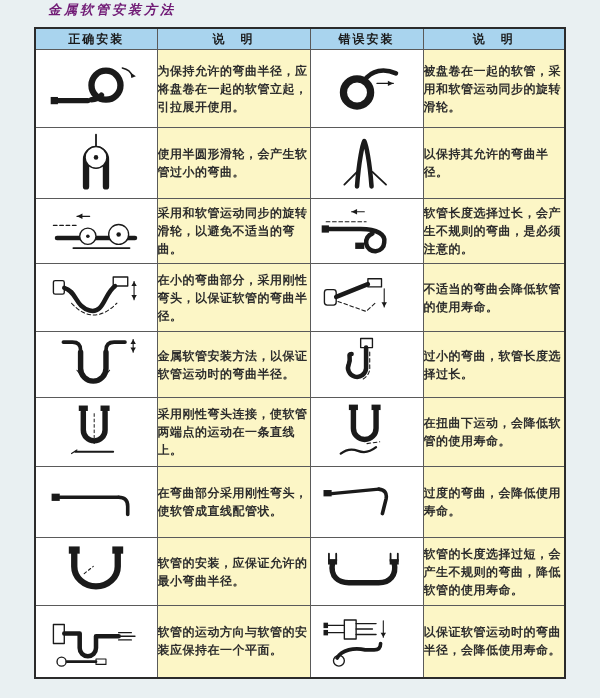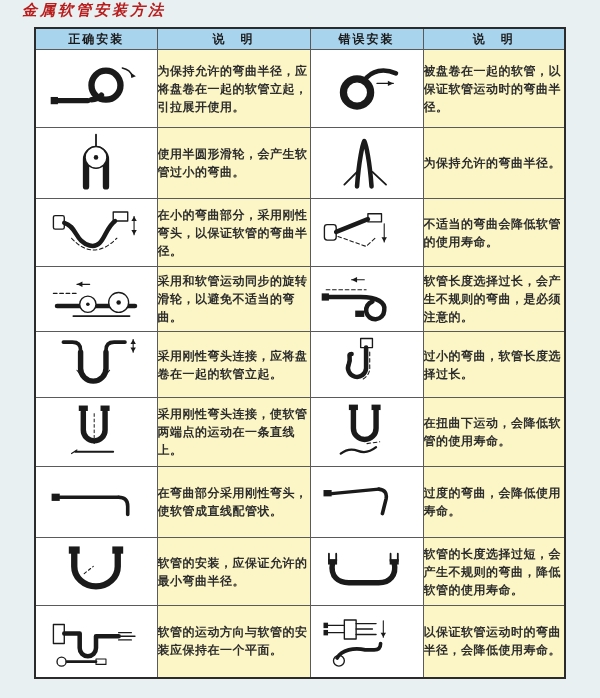--- a/index.html
+++ b/index.html
@@ -3,24 +3,24 @@
 <meta charset="utf-8">
 <style>
   html,body{margin:0;padding:0;}
   body{
     width:600px;height:698px;
     background:#e9f0f2;
     font-family:"Liberation Sans","DejaVu Sans",sans-serif;
     position:relative;
   }
   .page-title{
-    position:absolute;left:22px;top:1px;
+    position:absolute;left:48px;top:1px;
     font-family:"DejaVu Serif","Liberation Serif",serif;
     font-style:italic;font-weight:bold;
-    font-size:15px;letter-spacing:3px;color:#b91c1c;
+    font-size:13px;letter-spacing:3px;color:#701a75;
   }
   table.install{
     position:absolute;left:34px;top:27px;
     width:530px;border-collapse:collapse;
     table-layout:fixed;
     border:2px solid #2b2b2b;
     background:#fff;
   }
   table.install th, table.install td{
     border:1px solid #5a5a5a;
@@ -81,59 +81,37 @@
       <path d="M84 11 q9 2 11 9" stroke-width="1.5"></path>
               <path class="f" d="M94 22 l5 -2 -6 -4 z"></path>
     </svg></span></td>
     <td class="desc">为保持允许的弯曲半径，应将盘卷在一起的软管立起，引拉展开使用。</td>
     <td class="img"><span class="fig"><svg viewBox="0 0 110 64">
       <circle cx="44" cy="38" r="15" stroke-width="8"></circle>
       <path d="M52 25 C60 13 74 11 87 17" stroke-width="5"></path>
       <line x1="66" y1="28" x2="84" y2="28" stroke-width="1.3"></line>
               <path class="f" d="M84 28 l-6 -3 v6 z"></path>
     </svg></span></td>
-    <td class="desc">被盘卷在一起的软管，以保证软管运动时的弯曲半径。</td>
+    <td class="desc">被盘卷在一起的软管，采用和软管运动同步的旋转滑轮。</td>
   </tr>
 
   <tr style="height:71px">
     <td class="img"><span class="fig"><svg viewBox="0 0 110 64">
       <line x1="55" y1="3" x2="55" y2="16" stroke-width="2"></line>
       <path d="M44 60 V30 a11 11 0 0 1 22 0 V60" stroke-width="7"></path>
       <circle class="w" cx="55" cy="28" r="12" stroke-width="1.5"></circle>
       <circle class="f" cx="55" cy="28" r="2.5"></circle>
     </svg></span></td>
     <td class="desc">使用半圆形滑轮，会产生软管过小的弯曲。</td>
     <td class="img"><span class="fig"><svg viewBox="0 0 110 64">
       <path d="M44 60 C46 32 50 14 52 10 C54 14 58 32 60 60" stroke-width="5"></path>
       <line x1="30" y1="58" x2="44" y2="44" stroke-width="2"></line>
       <line x1="76" y1="58" x2="61" y2="44" stroke-width="2"></line>
     </svg></span></td>
-    <td class="desc">为保持允许的弯曲半径。</td>
-  </tr>
-
-  <tr style="height:68px">
-    <td class="img"><span class="fig"><svg viewBox="0 0 110 64">
-      <rect x="8" y="15" width="12" height="15" rx="2" stroke-width="1.5"></rect>
-      <path d="M20 23 C34 27 32 44 48 48 C64 52 64 29 76 21" stroke-width="5"></path>
-      <rect x="74" y="11" width="16" height="10" stroke-width="1.5"></rect>
-      <path d="M28 40 Q52 66 78 40" stroke-width="1.2" stroke-dasharray="4 3"></path>
-      <line x1="97" y1="16" x2="97" y2="36" stroke-width="1.2"></line>
-      <path class="f" d="M97 16 l-3 5 h6 z"></path>
-              <path class="f" d="M97 36 l-3 -5 h6 z"></path>
-    </svg></span></td>
-    <td class="desc">在小的弯曲部分，采用刚性弯头，以保证软管的弯曲半径。</td>
-    <td class="img"><span class="fig"><svg viewBox="0 0 110 64">
-      <rect x="8" y="25" width="13" height="17" rx="3" stroke-width="1.5"></rect>
-      <path d="M21 33 L56 19" stroke-width="5"></path>
-      <rect x="56" y="13" width="15" height="9" stroke-width="1.5"></rect>
-      <path d="M23 38 L54 49 L65 39" stroke-width="1.2" stroke-dasharray="4 3"></path>
-      <line x1="74" y1="24" x2="74" y2="44" stroke-width="1.2"></line>
-              <path class="f" d="M74 44 l-3 -5 h6 z"></path>
-    </svg></span></td>
-    <td class="desc">不适当的弯曲会降低软管的使用寿命。</td>
+    <td class="desc">以保持其允许的弯曲半径。</td>
   </tr>
 
   <tr style="height:65px">
     <td class="img"><span class="fig"><svg viewBox="0 0 110 64">
       <path d="M8 28 H34" stroke-width="1.3" stroke-dasharray="4 3"></path>
       <line x1="34" y1="18" x2="48" y2="18" stroke-width="1.3"></line>
               <path class="f" d="M34 18 l6 -3 v6 z"></path>
       <path d="M12 42 H98" stroke-width="5"></path>
       <path d="M30 53 H92" stroke-width="2"></path>
       <circle class="w" cx="46" cy="40" r="9" stroke-width="1.5"></circle>
@@ -146,31 +124,53 @@
       <path d="M10 24 H54" stroke-width="1.3" stroke-dasharray="4 3"></path>
       <line x1="38" y1="13" x2="52" y2="13" stroke-width="1.3"></line>
               <path class="f" d="M38 13 l6 -3 v6 z"></path>
       <path d="M10 32 H48 C66 32 76 38 74 47 a10 10 0 1 1 -13 -10" stroke-width="5"></path>
       <rect class="f" x="5" y="28" width="8" height="8"></rect>
       <rect class="f" x="42" y="47" width="10" height="7"></rect>
     </svg></span></td>
     <td class="desc">软管长度选择过长，会产生不规则的弯曲，是必须注意的。</td>
   </tr>
 
+  <tr style="height:68px">
+    <td class="img"><span class="fig"><svg viewBox="0 0 110 64">
+      <rect x="8" y="15" width="12" height="15" rx="2" stroke-width="1.5"></rect>
+      <path d="M20 23 C34 27 32 44 48 48 C64 52 64 29 76 21" stroke-width="5"></path>
+      <rect x="74" y="11" width="16" height="10" stroke-width="1.5"></rect>
+      <path d="M28 40 Q52 66 78 40" stroke-width="1.2" stroke-dasharray="4 3"></path>
+      <line x1="97" y1="16" x2="97" y2="36" stroke-width="1.2"></line>
+      <path class="f" d="M97 16 l-3 5 h6 z"></path>
+              <path class="f" d="M97 36 l-3 -5 h6 z"></path>
+    </svg></span></td>
+    <td class="desc">在小的弯曲部分，采用刚性弯头，以保证软管的弯曲半径。</td>
+    <td class="img"><span class="fig"><svg viewBox="0 0 110 64">
+      <rect x="8" y="25" width="13" height="17" rx="3" stroke-width="1.5"></rect>
+      <path d="M21 33 L56 19" stroke-width="5"></path>
+      <rect x="56" y="13" width="15" height="9" stroke-width="1.5"></rect>
+      <path d="M23 38 L54 49 L65 39" stroke-width="1.2" stroke-dasharray="4 3"></path>
+      <line x1="74" y1="24" x2="74" y2="44" stroke-width="1.2"></line>
+              <path class="f" d="M74 44 l-3 -5 h6 z"></path>
+    </svg></span></td>
+    <td class="desc">不适当的弯曲会降低软管的使用寿命。</td>
+  </tr>
+
   <tr style="height:66px">
     <td class="img"><span class="fig"><svg viewBox="0 0 110 64">
       <path d="M38 20 V38 a14 14 0 0 0 28 0 V20" stroke-width="6"></path>
       <path d="M38 18 q0 -9 -9 -9 H19" stroke-width="4"></path>
       <path d="M66 18 q0 -9 9 -9 H87" stroke-width="4"></path>
       <path d="M34 40 Q52 63 70 40" stroke-width="1.2" stroke-dasharray="4 3"></path>
       <line x1="96" y1="6" x2="96" y2="20" stroke-width="1.2"></line>
       <path class="f" d="M96 6 l-3 5 h6 z"></path>
               <path class="f" d="M96 20 l-3 -5 h6 z"></path>
     </svg></span></td>
-    <td class="desc">采用刚性弯头连接，应将盘卷在一起的软管立起。</td>
+    <td class="desc">金属软管安装方法，以保证软管运动时的弯曲半径。</td>
     <td class="img"><span class="fig"><svg viewBox="0 0 110 64">
       <rect x="48" y="5" width="13" height="10" stroke-width="1.5"></rect>
       <path d="M54 15 V38 a10 10 0 1 1 -19 -5 C38 26 33 22 38 22" stroke-width="5"></path>
       <path d="M58 20 V36 a14 14 0 0 1 -8 14" stroke-width="1.2" stroke-dasharray="4 3"></path>
     </svg></span></td>
     <td class="desc">过小的弯曲，软管长度选择过长。</td>
   </tr>
 
   <tr style="height:69px">
     <td class="img"><span class="fig"><svg viewBox="0 0 110 64">

